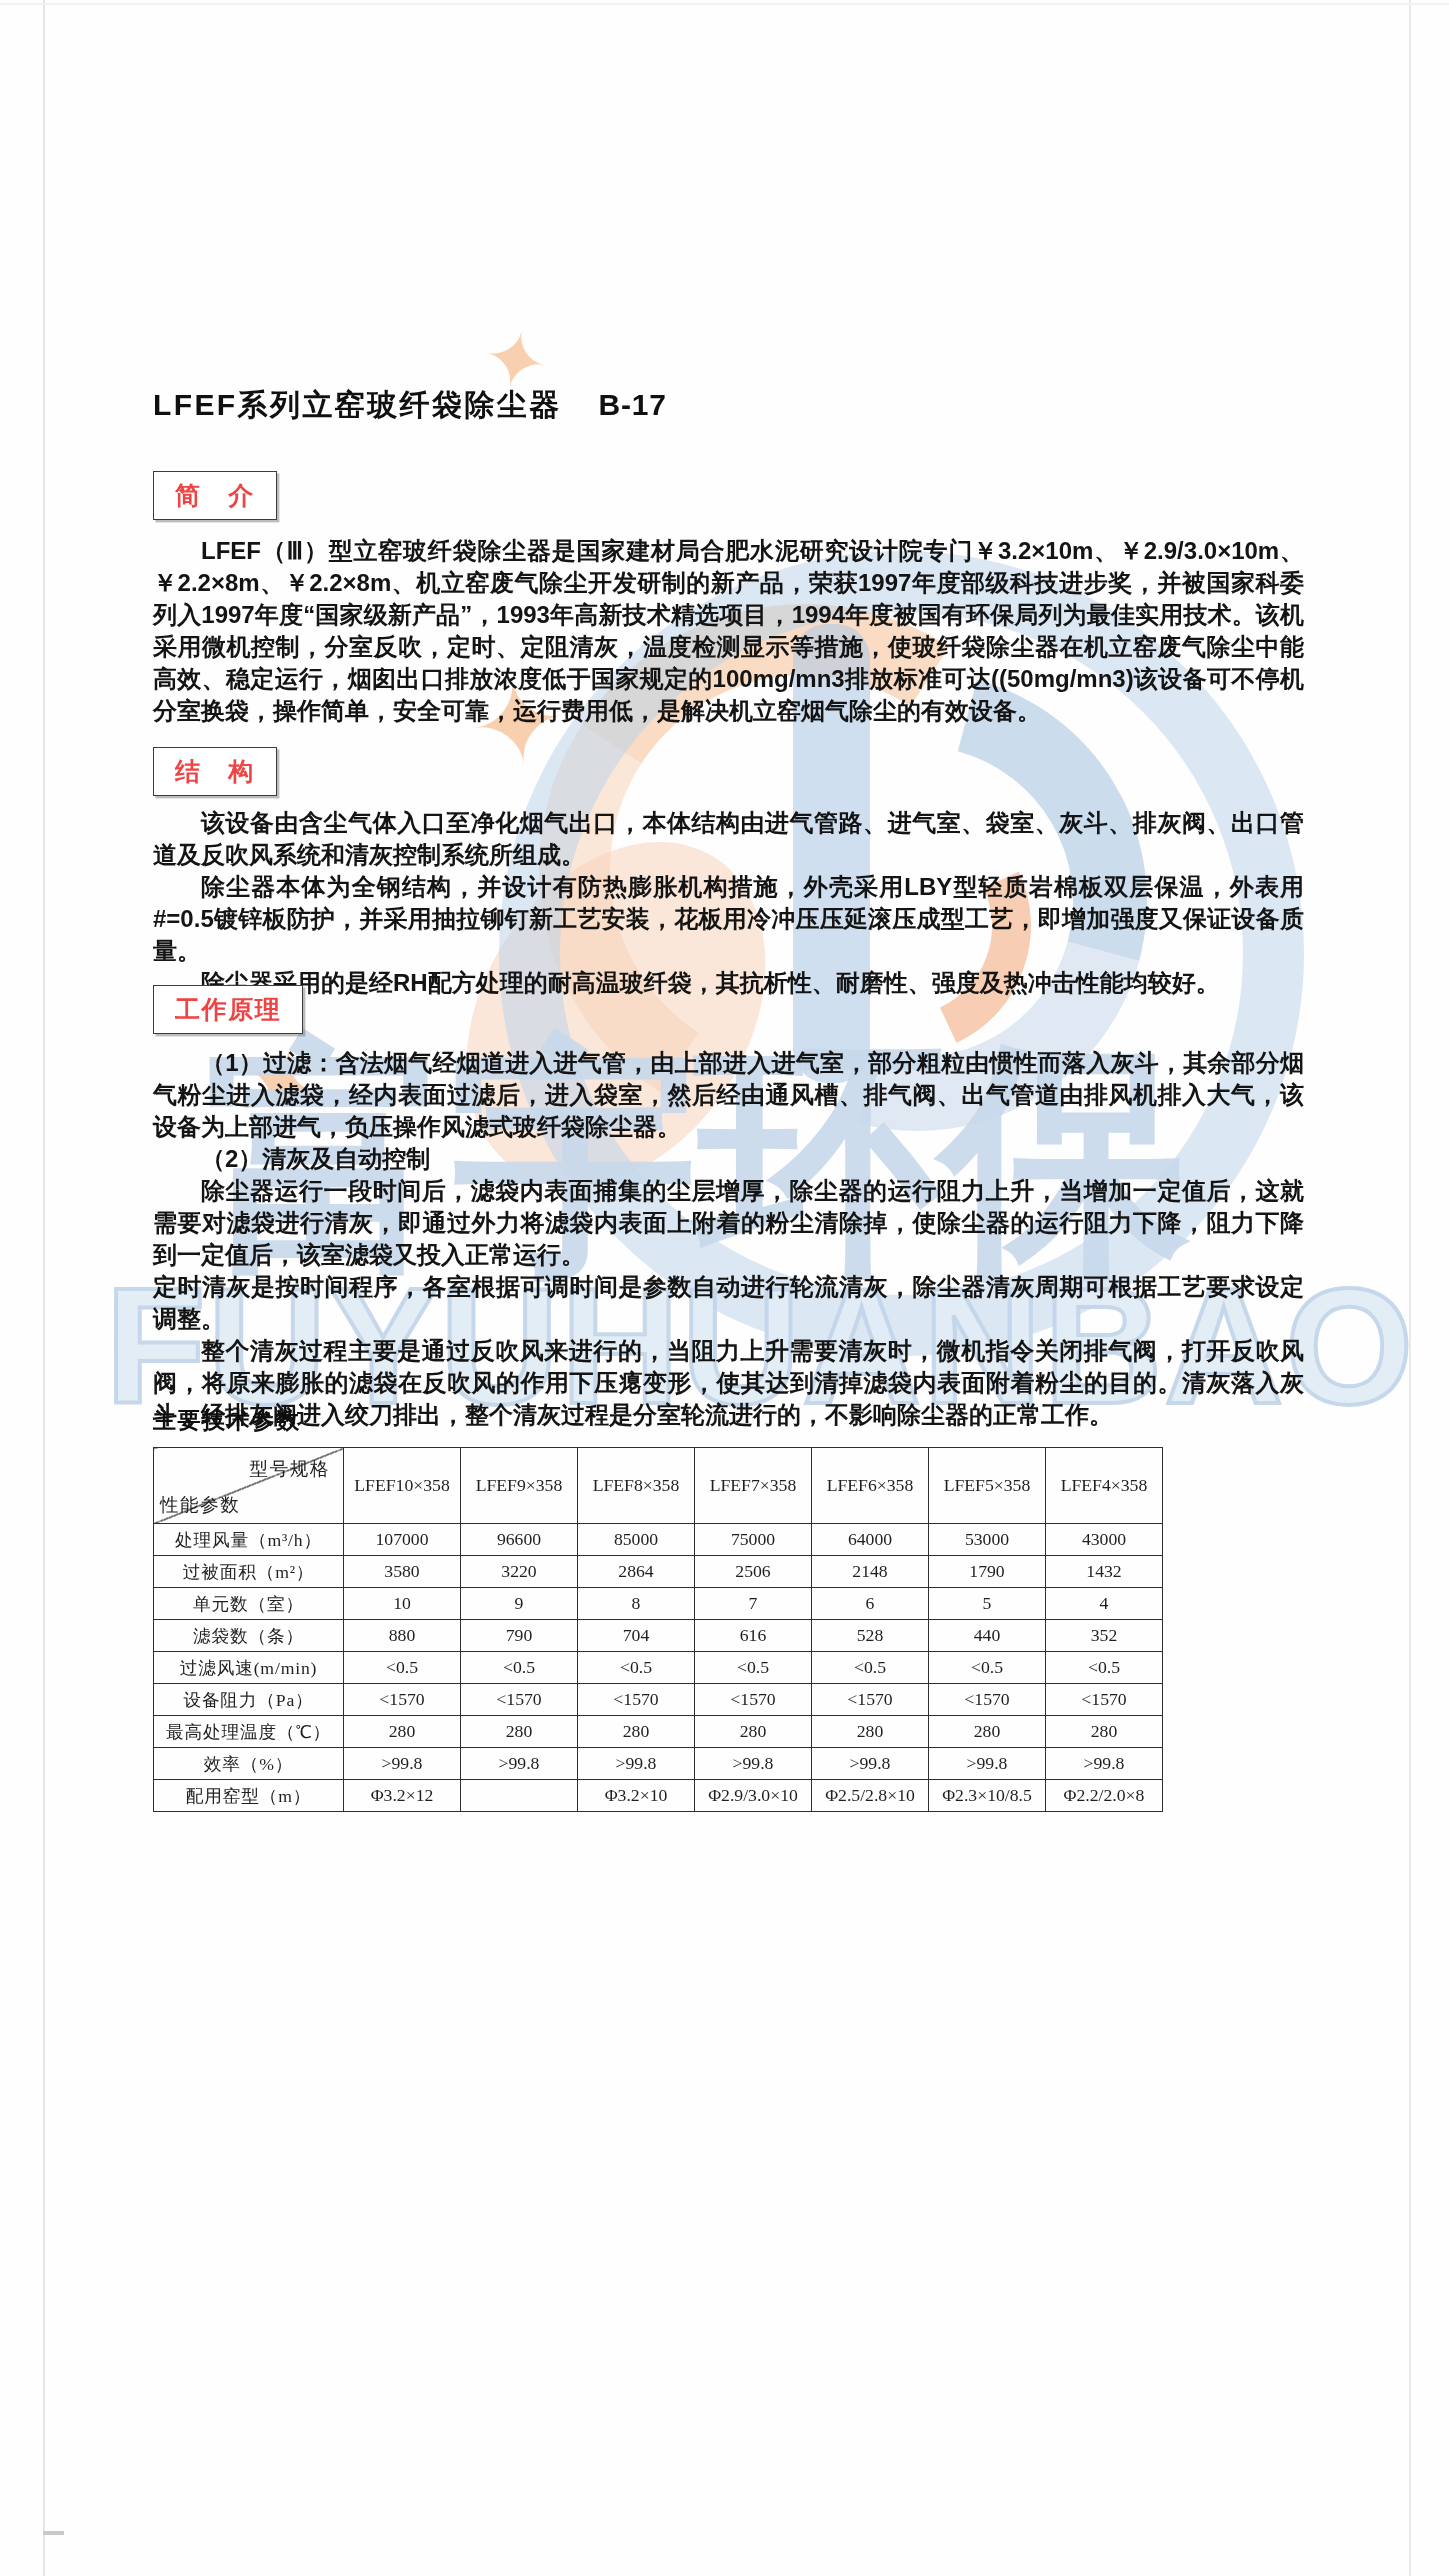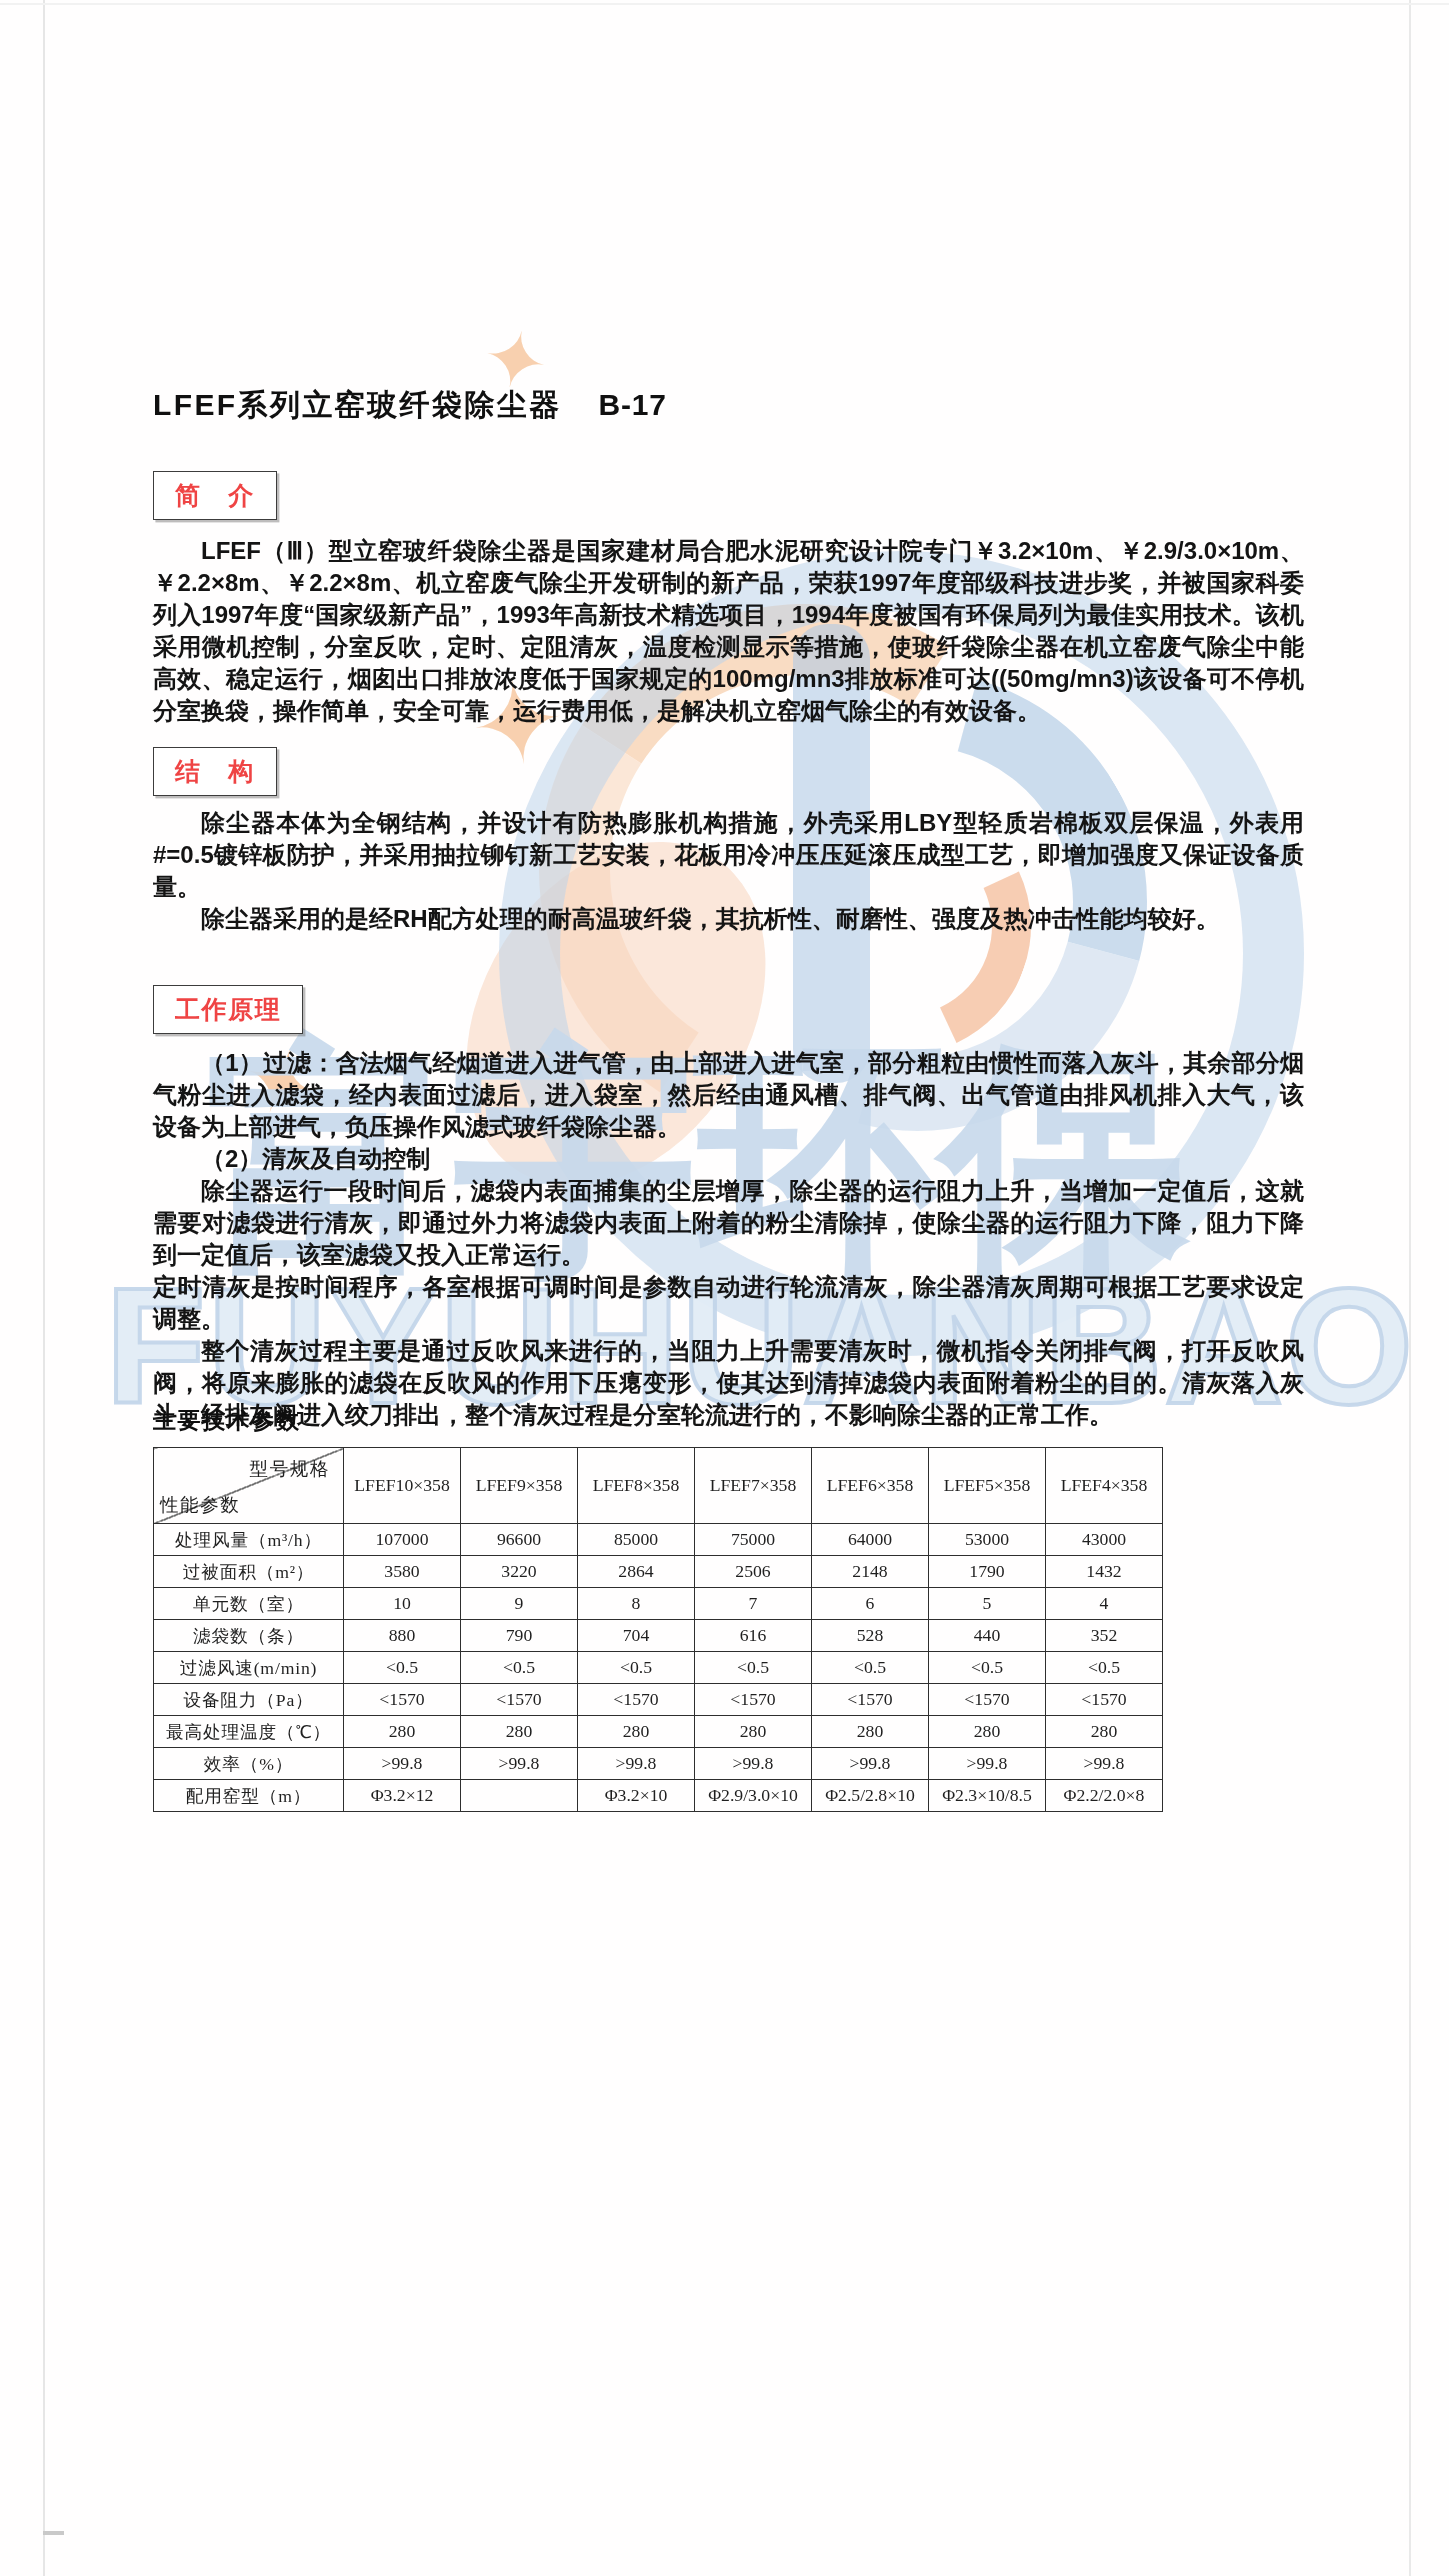--- a/index.html
+++ b/index.html
@@ -103,20 +103,21 @@
       <span>LFEF系列立窑玻纤袋除尘器</span><span class="doc-num">B-17</span>
     </div>
 
     <div class="sec-box box-1">简　介</div>
     <div class="paras paras-1">
         <p class="para ind">LFEF（Ⅲ）型立窑玻纤袋除尘器是国家建材局合肥水泥研究设计院专门￥3.2×10m、￥2.9/3.0×10m、￥2.2×8m、￥2.2×8m、机立窑废气除尘开发研制的新产品，荣获1997年度部级科技进步奖，并被国家科委列入1997年度“国家级新产品”，1993年高新技术精选项目，1994年度被国有环保局列为最佳实用技术。该机采用微机控制，分室反吹，定时、定阻清灰，温度检测显示等措施，使玻纤袋除尘器在机立窑废气除尘中能高效、稳定运行，烟囱出口排放浓度低于国家规定的100mg/mn3排放标准可达((50mg/mn3)该设备可不停机分室换袋，操作简单，安全可靠，运行费用低，是解决机立窑烟气除尘的有效设备。</p>
       </div>
 
     <div class="sec-box box-2">结　构</div>
     <div class="paras paras-2">
+        <p class="para ind">该设备由含尘气体入口至净化烟气出口，本体结构由进气管路、进气室、袋室、灰斗、排灰阀、出口管道及反吹风系统和清灰控制系统所组成。</p>
         <p class="para ind">除尘器本体为全钢结构，并设计有防热膨胀机构措施，外壳采用LBY型轻质岩棉板双层保温，外表用#=0.5镀锌板防护，并采用抽拉铆钉新工艺安装，花板用冷冲压压延滚压成型工艺，即增加强度又保证设备质量。</p>
         <p class="para ind">除尘器采用的是经RH配方处理的耐高温玻纤袋，其抗析性、耐磨性、强度及热冲击性能均较好。</p>
       </div>
 
     <div class="sec-box box-3">工作原理</div>
     <div class="paras paras-3">
         <p class="para ind">（1）过滤：含法烟气经烟道进入进气管，由上部进入进气室，部分粗粒由惯性而落入灰斗，其余部分烟气粉尘进入滤袋，经内表面过滤后，进入袋室，然后经由通风槽、排气阀、出气管道由排风机排入大气，该设备为上部进气，负压操作风滤式玻纤袋除尘器。</p>
         <p class="para ind">（2）清灰及自动控制</p>
         <p class="para ind">除尘器运行一段时间后，滤袋内表面捕集的尘层增厚，除尘器的运行阻力上升，当增加一定值后，这就需要对滤袋进行清灰，即通过外力将滤袋内表面上附着的粉尘清除掉，使除尘器的运行阻力下降，阻力下降到一定值后，该室滤袋又投入正常运行。</p>
         <p class="para">定时清灰是按时间程序，各室根据可调时间是参数自动进行轮流清灰，除尘器清灰周期可根据工艺要求设定调整。</p>

